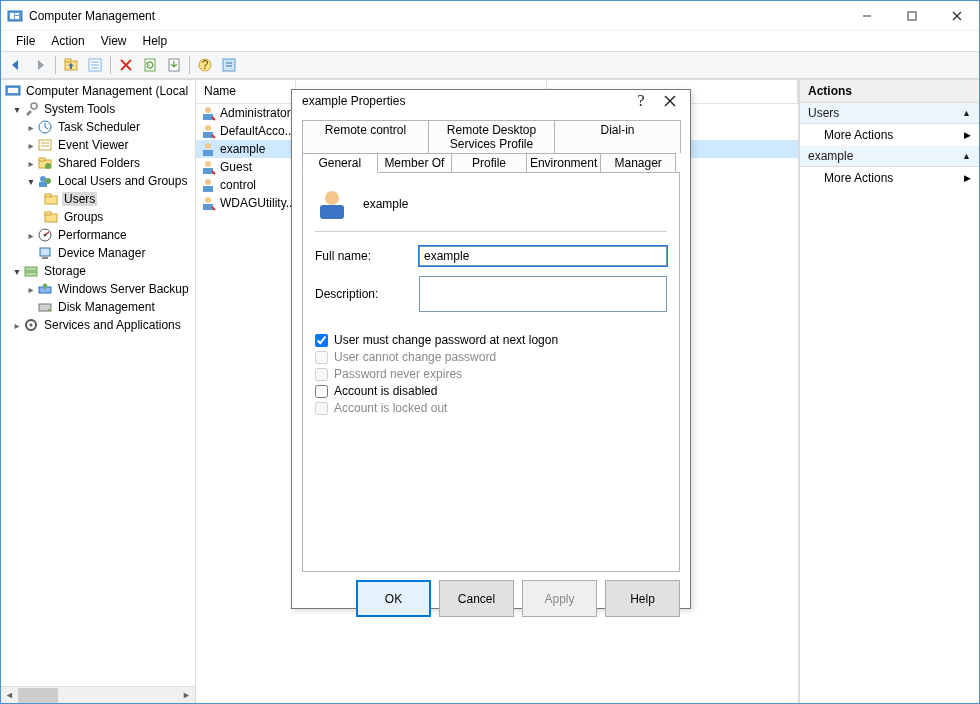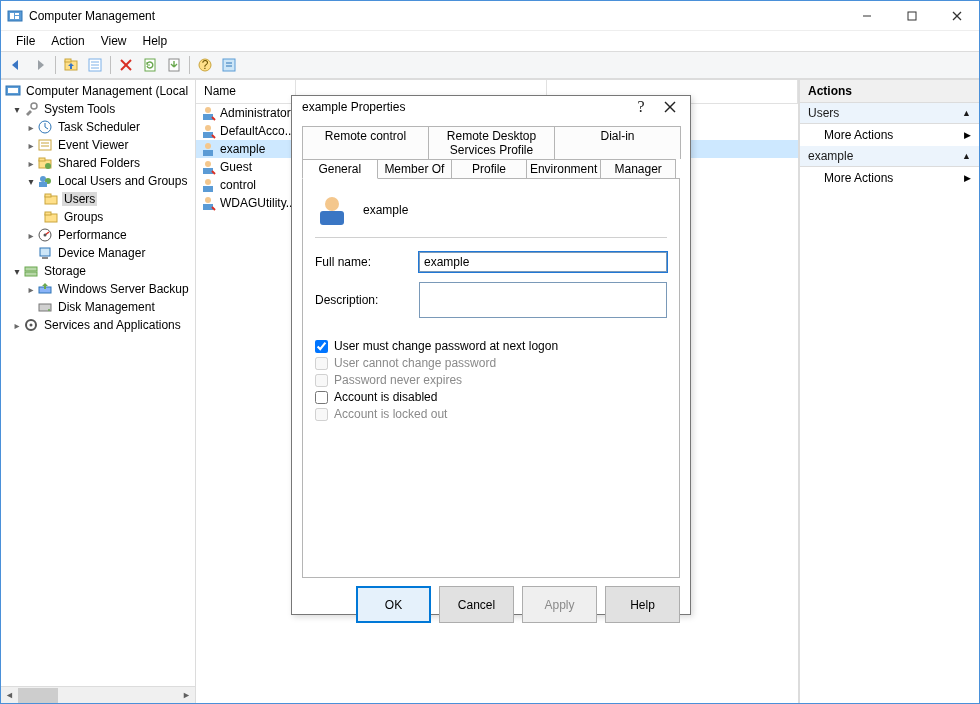--- a/index.html
+++ b/index.html
@@ -50,21 +50,21 @@
 .uicon{width:16px;height:16px;display:inline-flex;align-items:center;justify-content:center;}
 
 
 .actions-title { background: #f0f0f0; font-weight: bold; padding: 4px 8px; border-bottom: 1px solid #dcdcdc; }
 .actions-sect { background: #ecf4fc; padding: 3px 8px; border-bottom: 1px solid #dcdcdc; color:#1a1a1a; display:flex; align-items:center;}
 .actions-sect .chev{ margin-left:auto; font-size:9px;}
 .actions-item { padding: 4px 8px 4px 24px; display:flex; align-items:center; }
 .actions-item .chev{ margin-left:auto; font-size:9px;}
 
 
-.dialog { position: absolute; left: 95px; top: 15px; width: 400px; height: 520px; background: #fff; border: 1px solid #777; box-shadow: 2px 2px 6px rgba(0,0,0,.15); display:flex; flex-direction:column;}
+.dialog { position: absolute; left: 95px; top: 9px; width: 400px; height: 520px; background: #fff; border: 1px solid #777; box-shadow: 2px 2px 6px rgba(0,0,0,.15); display:flex; flex-direction:column;}
 .dlg-titlebar { height: 26px; display: flex; align-items: center; padding: 0 4px 0 10px; background:#fff;}
 .dlg-title { flex:1; font-size:12px; }
 .dlg-help { width:26px; text-align:center; font-family:Georgia, serif; font-size:16px; color:#222; cursor:default;}
 .dlg-close { width:32px; height:22px; display:flex; align-items:center; justify-content:center; color:#222; }
 .dlg-body { flex:1; padding: 8px 10px 0 10px; position:relative;}
 .tabs { position:relative; }
 .tabrow { display:flex; }
 .tab { border:1px solid #b5b5b5; border-bottom:none; background:#fcfcfc; padding:2px 0; font-size:12px; text-align:center; cursor:default; margin-right:-1px; }
 .tabrow.row1 .tab{ flex:1; }
 .tabrow.row2 .tab{ width:20%; }

